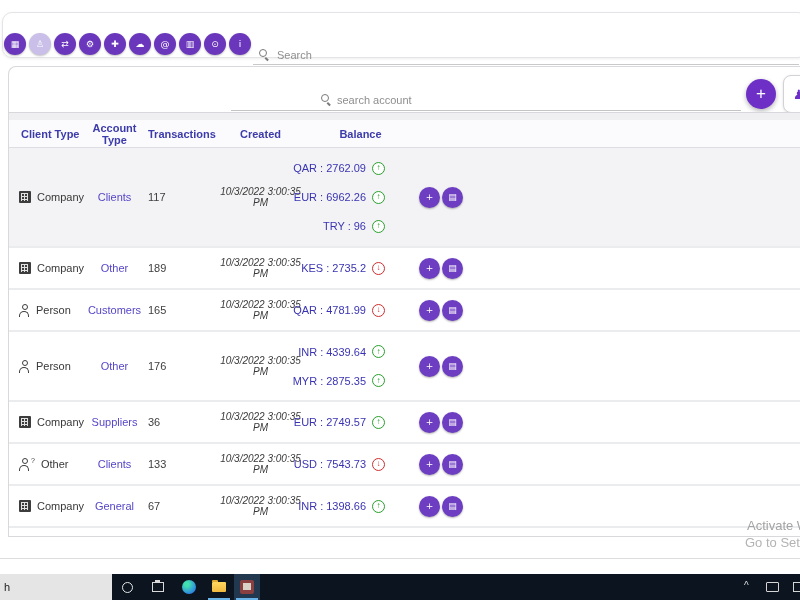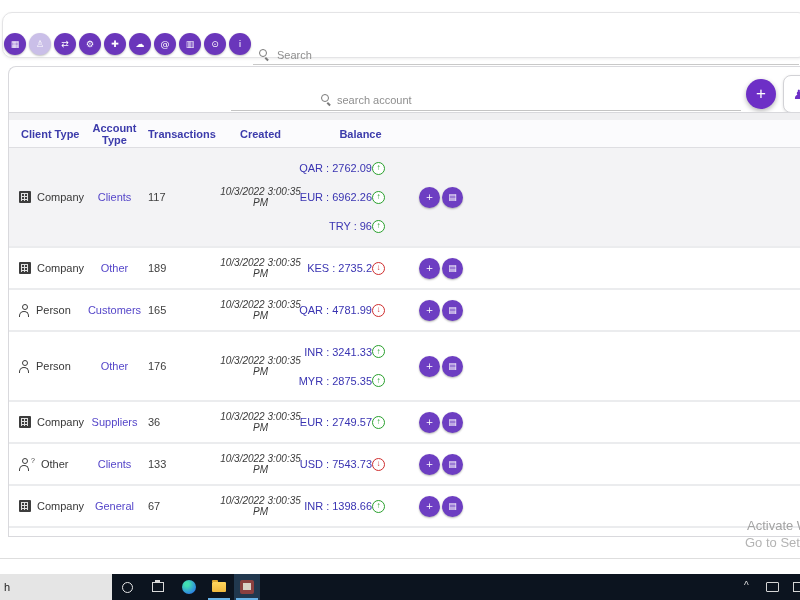--- a/index.html
+++ b/index.html
@@ -55,21 +55,21 @@
   .row-alt { background:#f3f3f5; }
   .cell { font-size:11px; color:#3f3f3f; }
   .c-client { display:flex; align-items:center; gap:6px; }
   .ctext { color:#383838; }
   .c-account { text-align:center; }
   .acct-link { color:#5546c9; cursor:pointer; }
   .c-trans { text-align:left; color:#404040; }
   .c-created { text-align:center; font-style:italic; font-size:10px; color:#3a3a3a; }
   .c-balance { display:flex; flex-direction:column; justify-content:center; gap:16px;
                padding-right:28px; align-self:center; }
-  .bal-line { display:flex; justify-content:flex-end; align-items:center; }
+  .bal-line { display:flex; justify-content:flex-end; align-items:center; gap:6px; }
   .bal-text { color:#3a34b2; font-size:11px; white-space:nowrap; }
   .trend { width:13px; height:13px; flex:none; border-radius:50%; border:1.5px solid; background:#fff;
            display:flex; align-items:center; justify-content:center; font-size:8px; font-weight:bold; line-height:1; }
   .t-up { color:#28a02c; border-color:#28a02c; }
   .t-down { color:#cf2e2e; border-color:#cf2e2e; }
   .c-actions { display:flex; gap:2px; padding-left:6px; }
   .abtn { width:21px; height:21px; border-radius:50%; background:#6d3ec2; border:none; color:#fff;
           font-size:12px; display:flex; align-items:center; justify-content:center; cursor:pointer;
           box-shadow:0 1px 2px rgba(0,0,0,.3); }
   .abtn span { font-family:"DejaVu Sans",sans-serif; font-size:9px; line-height:1; }
@@ -253,21 +253,21 @@
         <div class="trow" style="min-height: 70px;">
           <div class="cell c-client">
             <span class="icon-person"></span>
             <span class="ctext">Person</span>
           </div>
           <div class="cell c-account"><span class="acct-link">Other</span></div>
           <div class="cell c-trans">176</div>
           <div class="cell c-created">10/3/2022 3:00:35 PM</div>
           <div class="cell c-balance">
             <div class="bal-line">
-              <span class="bal-text">INR : 3241.33</span>
+              <span class="bal-text">INR : 4339.64</span>
               <span class="trend t-up">↑</span>
             </div>
             <div class="bal-line">
               <span class="bal-text">MYR : 2875.35</span>
               <span class="trend t-up">↑</span>
             </div>
           </div>
           <div class="cell c-actions">
             <button class="abtn">
               <span>+</span>

